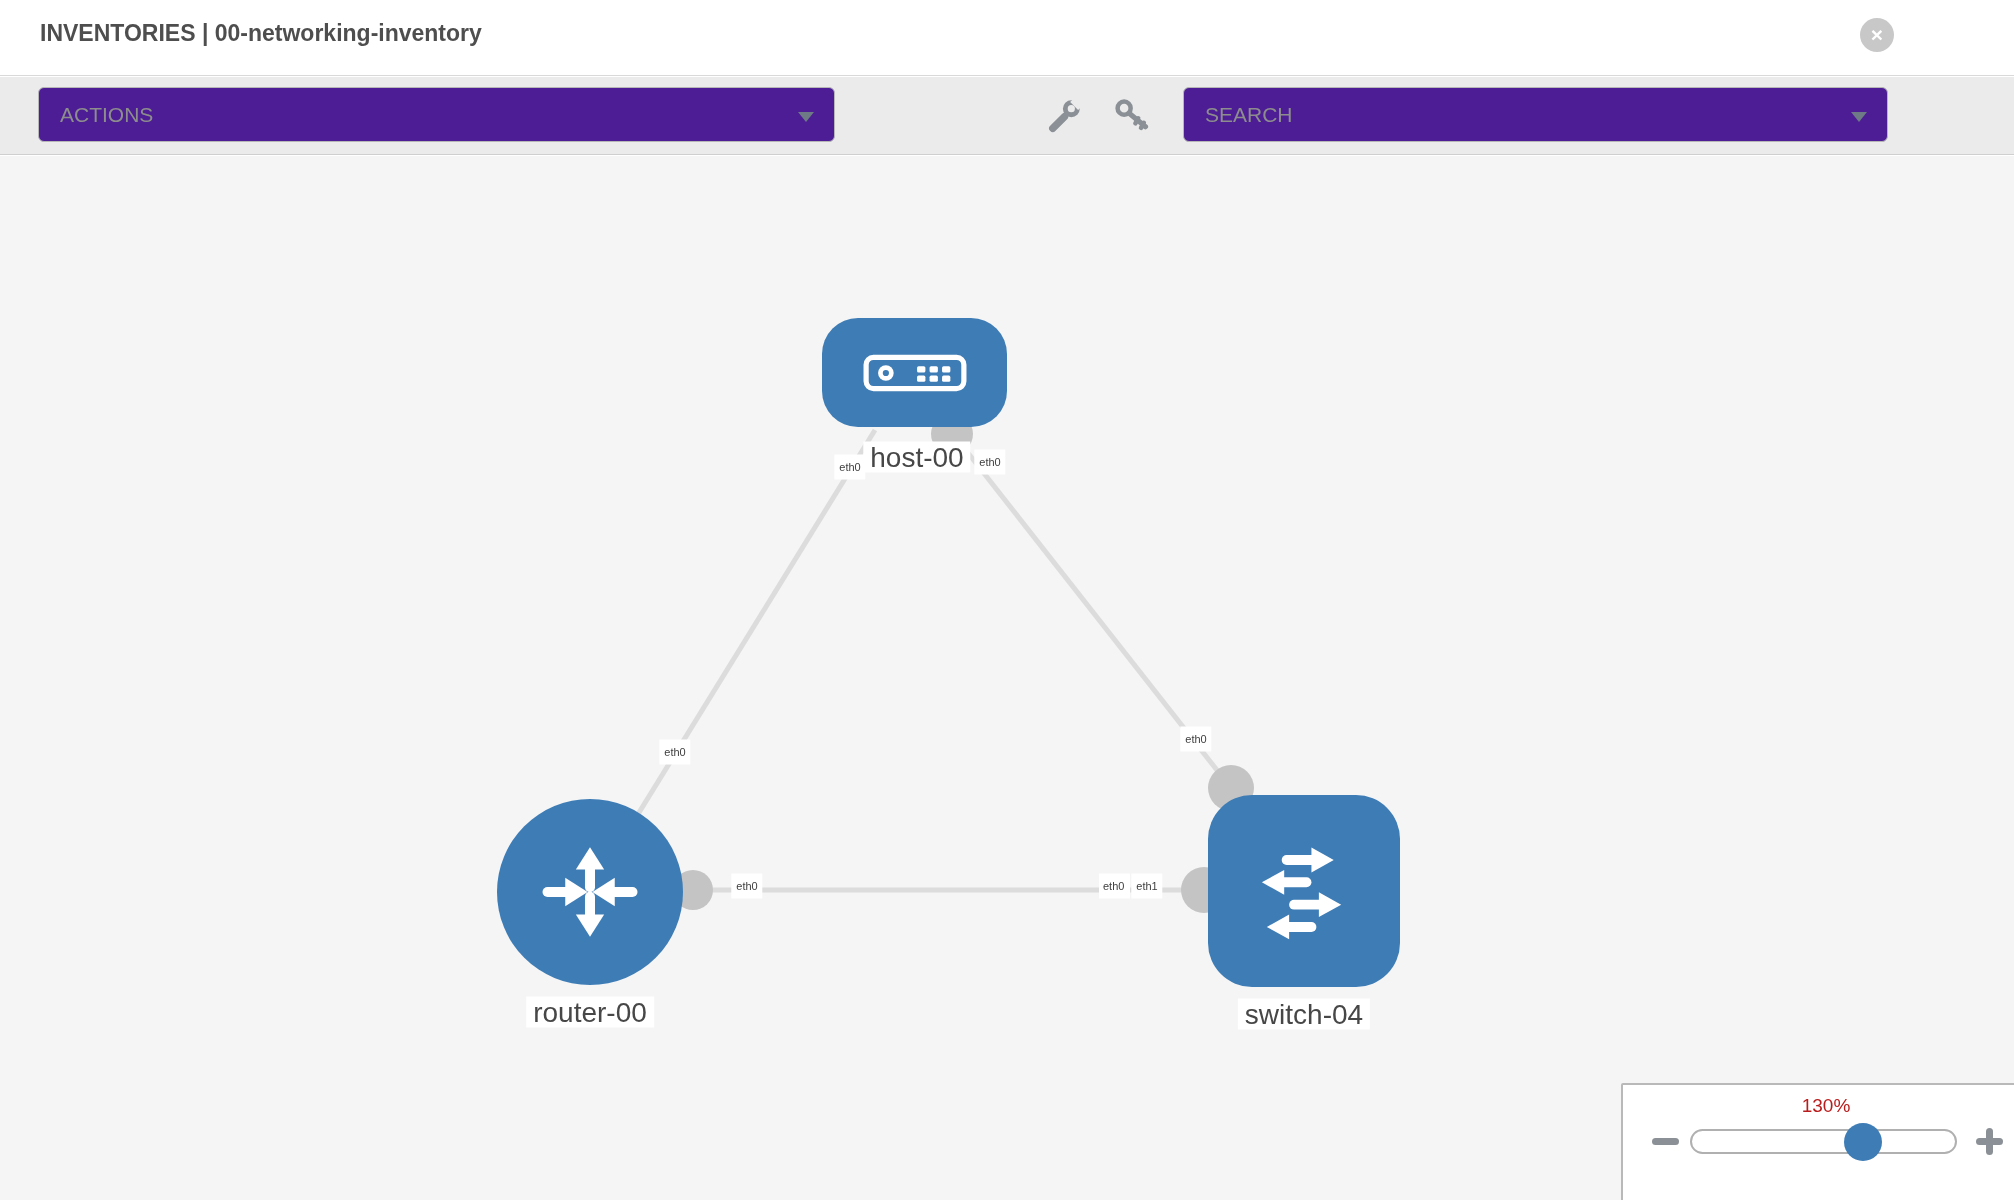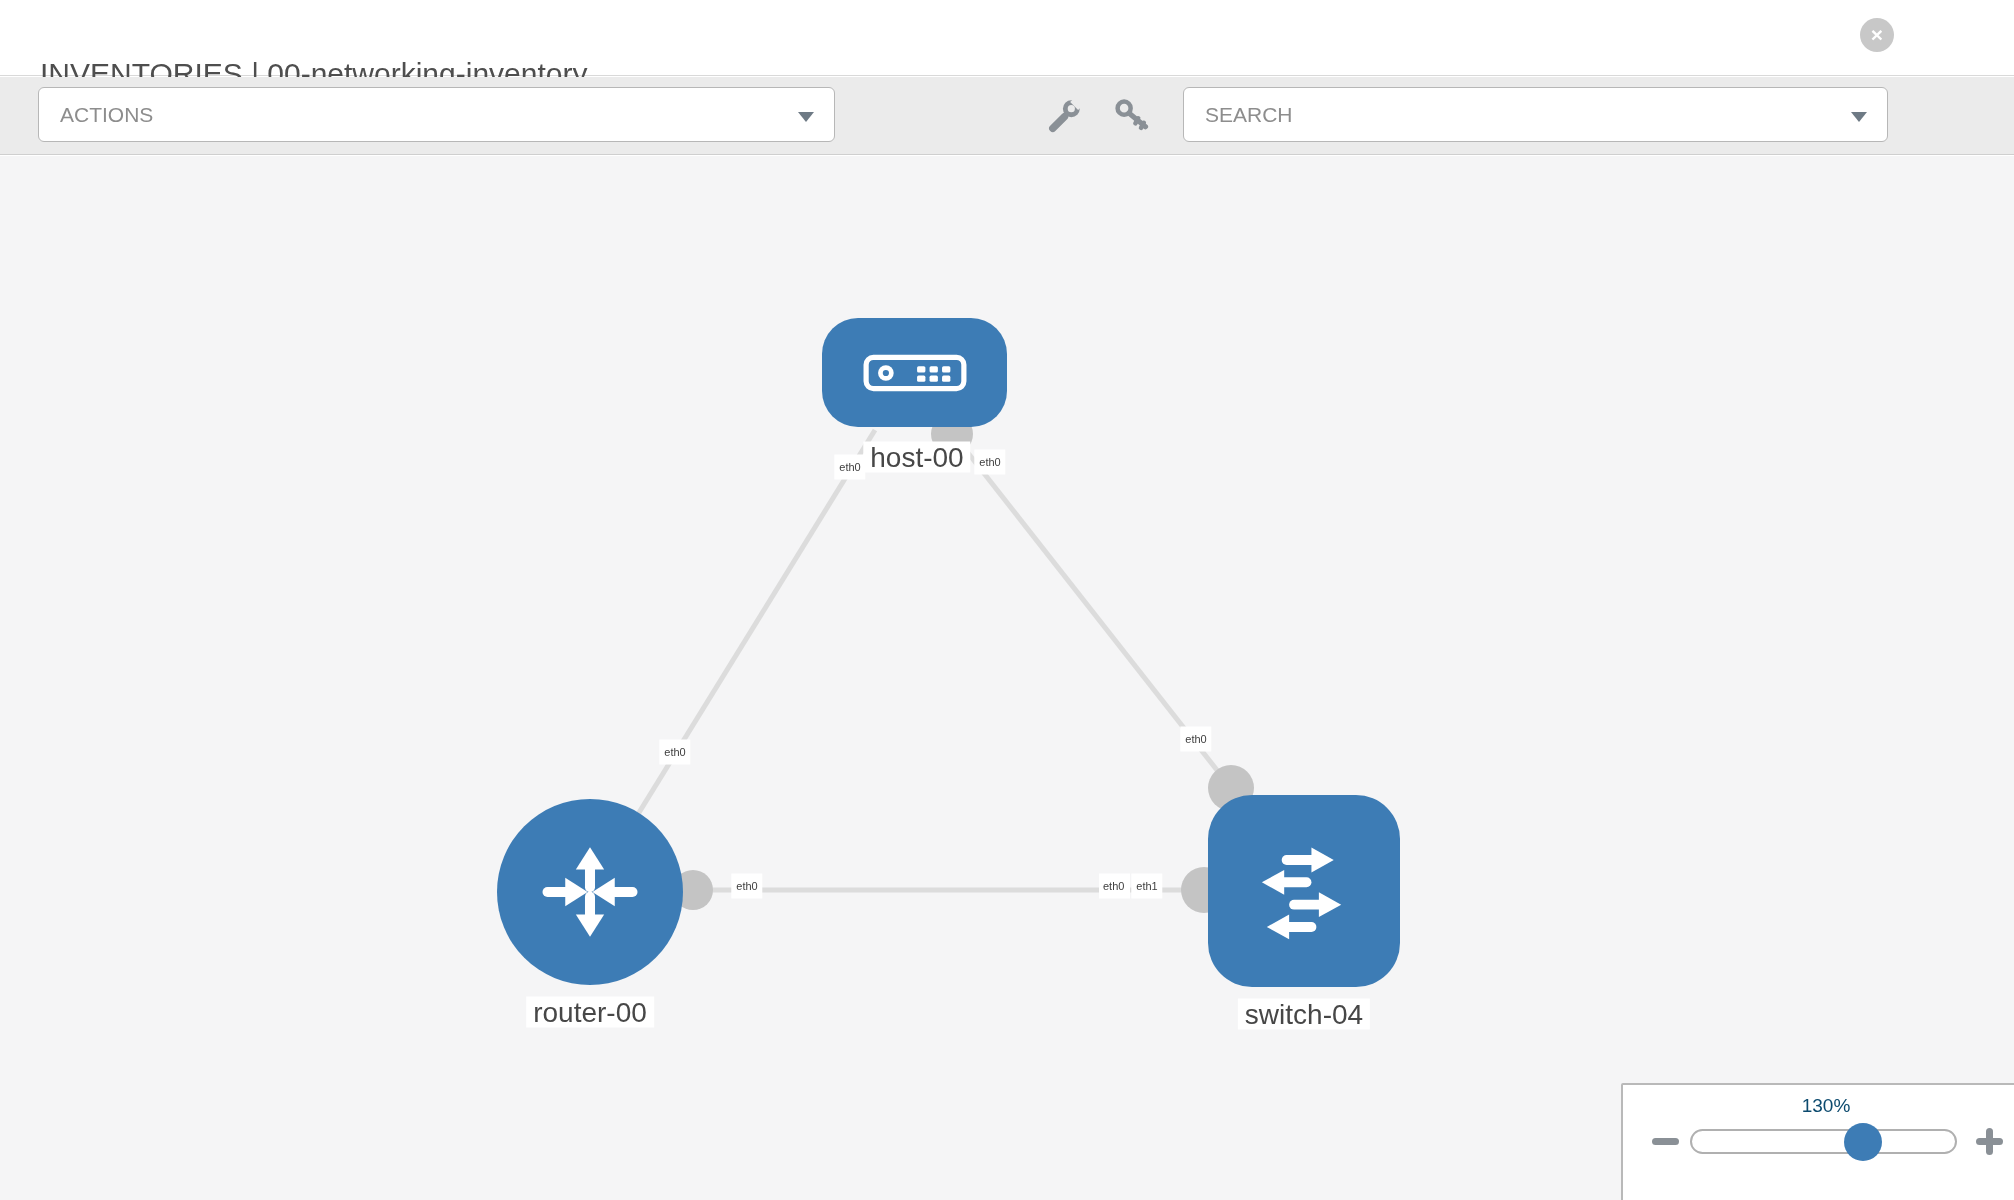--- a/index.html
+++ b/index.html
@@ -2,29 +2,29 @@
 <html><head>
 <meta charset="utf-8">
 <style>
   html,body{margin:0;padding:0;background:#fff;}
   .page{position:relative;width:2014px;height:1200px;overflow:hidden;
         font-family:"Liberation Sans","DejaVu Sans",sans-serif;background:#fff;}
 
   
   .header{position:absolute;left:0;top:0;width:2014px;height:76px;background:#fff;
           border-bottom:1px solid #d9d9d9;box-sizing:border-box;}
-  .title{position:absolute;left:40px;top:20px;font-size:30px;font-weight:400;color:#4e4e4e;margin-top:37px;}
+  .title{position:absolute;left:40px;top:20px;font-size:23px;font-weight:700;color:#4e4e4e;}
   .close-btn{position:absolute;left:1860px;top:18px;width:34px;height:34px;border-radius:50%;
              background:#c8c8c8;color:#fff;font-size:21px;font-weight:700;line-height:33px;
              text-align:center;cursor:pointer;}
 
   
   .toolbar{position:absolute;left:0;top:77px;width:2014px;height:78px;background:#ebebeb;
            border-bottom:1px solid #cfcfcf;box-sizing:border-box;}
-  .combo{position:absolute;top:10px;height:55px;background:#ffffff;border:1px solid #b7b7b7;
+  .combo{position:absolute;top:10px;height:55px;background:#4c1d95;border:1px solid #b7b7b7;
          border-radius:6px;box-sizing:border-box;color:#8d8d8d;font-size:21px;
          line-height:53px;padding-left:21px;cursor:pointer;}
   .combo .caret{position:absolute;right:20px;top:24px;width:0;height:0;
                 border-left:8px solid transparent;border-right:8px solid transparent;
                 border-top:10px solid #6e7a85;}
   .combo-actions{left:38px;width:797px;}
   .combo-search{left:1183px;width:705px;}
   .tool-icon{position:absolute;top:21px;width:36px;height:36px;cursor:pointer;}
   .tool-icon.wrench{left:1046px;}
   .tool-icon.key{left:1114px;}
@@ -42,21 +42,21 @@
   .chip{position:absolute;transform:translate(-50%,-50%);background:#fff;padding:0 5px;
         line-height:25px;font-size:11px;color:#3e3e3e;white-space:nowrap;}
   .node-label{font-size:28px;color:#474747;line-height:31px;padding:0 7px;}
   .chip-clip{transform:translate(0,-50%);width:27px;overflow:hidden;padding:0 0 0 4px;
              text-align:left;}
 
   
   .zoom-panel{position:absolute;left:1621px;top:1083px;width:500px;height:210px;
               background:#fff;border:2px solid #b9b9b9;border-radius:2px;box-sizing:border-box;}
   .zoom-level{position:absolute;left:128px;top:10px;width:150px;text-align:center;
-              font-size:19px;color:#0c4a6e;}
+              font-size:19px;color:#b91c1c;}
   .zoom-minus{position:absolute;left:29px;top:53px;width:27px;height:7px;border-radius:4px;
               background:#8a9096;cursor:pointer;}
   .zoom-track{position:absolute;left:67px;top:44px;width:267px;height:25px;border-radius:13px;
               background:#fff;border:2px solid #b0b0b0;box-sizing:border-box;cursor:pointer;}
   .zoom-thumb{position:absolute;left:221px;top:38px;width:38px;height:38px;border-radius:50%;
               background:#3d7cb5;cursor:grab;}
   .zoom-plus{position:absolute;left:350px;top:40px;width:33px;height:33px;cursor:pointer;}
   .zoom-plus .h{position:absolute;left:3px;top:13px;width:27px;height:7px;border-radius:4px;background:#8a9096;}
   .zoom-plus .v{position:absolute;left:13px;top:3px;width:7px;height:27px;border-radius:4px;background:#8a9096;}
 </style>

